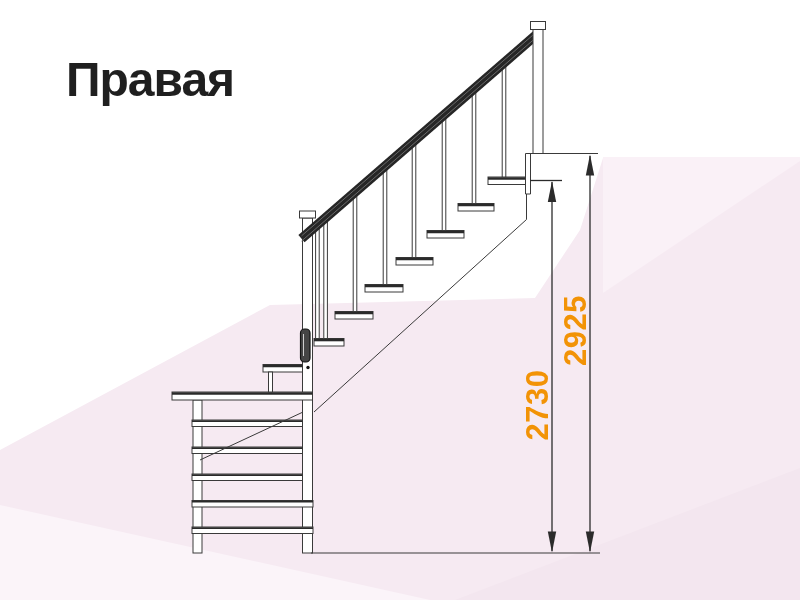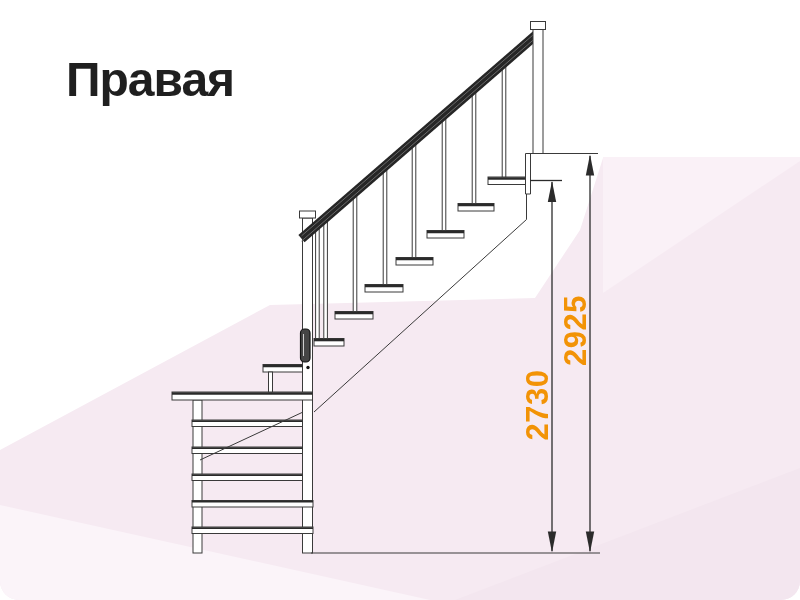--- a/index.html
+++ b/index.html
@@ -1,20 +1,19 @@
 <!DOCTYPE html>
 <html><head>
 <meta charset="utf-8">
 <style>
   html,body { margin:0; padding:0; }
   .canvas {
     position:relative; width:800px; height:600px; overflow:hidden;
     background:#ffffff;
     font-family:"Liberation Sans", sans-serif;
-    border-radius:19px;
   }
   .bg-layer { position:absolute; inset:0; pointer-events:none; }
   .bg-main {
     background:#f6eaf2;
     clip-path:polygon(0px 450px, 270px 305px, 535px 298px, 580px 230px, 603px 158px, 800px 157px, 800px 600px, 0px 600px);
   }
   .bg-wedge-tr {
     background:#faf1f7;
     clip-path:polygon(603px 157px, 800px 157px, 800px 161px, 603px 293px);
   }

